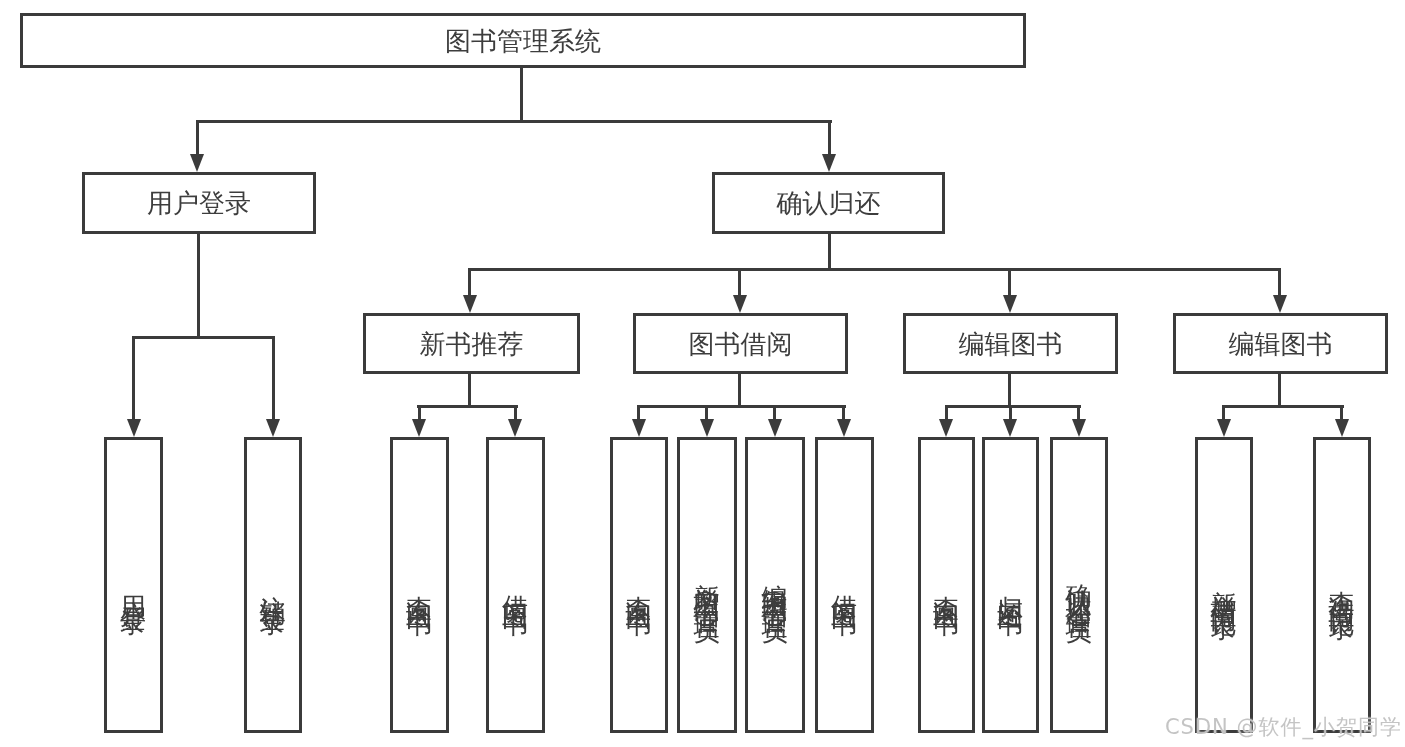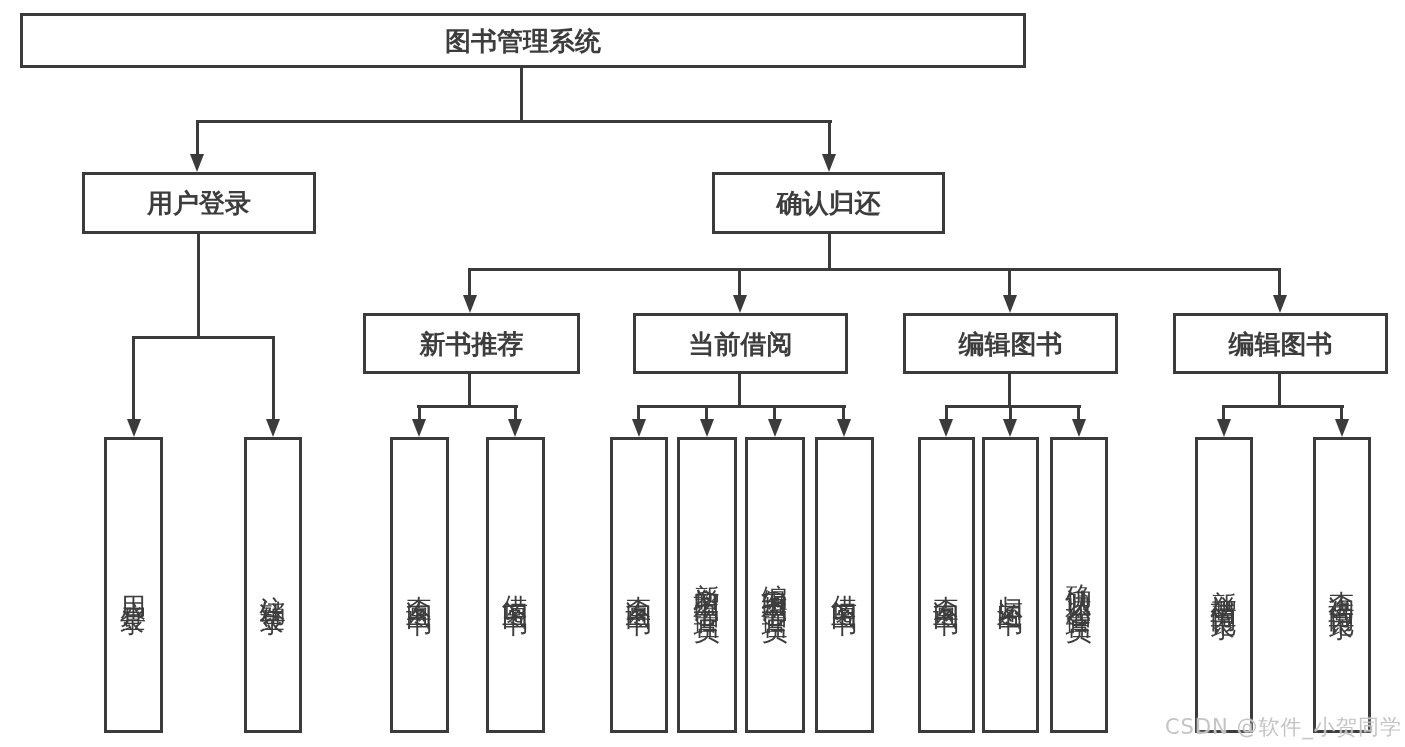--- a/index.html
+++ b/index.html
@@ -18,21 +18,21 @@
     position: absolute; width: 0; height: 0;
     border-left: 7px solid transparent;
     border-right: 7px solid transparent;
     border-top: 18px solid #3b3b3b;
   }
   
   .node {
     position: absolute; box-sizing: border-box;
     border: 3px solid #3b3b3b; background: #ffffff;
     display: flex; align-items: center; justify-content: center;
-    color: #3d3d3d; font-size: 26px; line-height: 1; white-space: nowrap; font-weight: bold;
+    color: #3d3d3d; font-size: 26px; line-height: 1; white-space: nowrap;
   }
   .leaf {
     position: absolute; box-sizing: border-box;
     top: 437px; height: 296px;
     border: 3px solid #3b3b3b; background: #ffffff;
     display: flex; align-items: center; justify-content: center;
   }
   .vtext {
     writing-mode: vertical-rl; text-orientation: mixed;
     color: #3d3d3d; font-size: 26px; letter-spacing: 5px;
@@ -117,21 +117,21 @@
     <span>用户登录</span>
   </div>
   <div class="node" style="left:712px;top:172px;width:233px;height:62px">
     <span>确认归还</span>
   </div>
 
   <div class="node" style="left:363px;top:313px;width:217px;height:61px">
     <span>新书推荐</span>
   </div>
   <div class="node" style="left:633px;top:313px;width:215px;height:61px">
-    <span>当前借阅</span>
+    <span>图书借阅</span>
   </div>
   <div class="node" style="left:903px;top:313px;width:215px;height:61px">
     <span>编辑图书</span>
   </div>
   <div class="node" style="left:1173px;top:313px;width:215px;height:61px">
     <span>编辑图书</span>
   </div>
 
   <div class="leaf" style="left:104px;width:59px">
     <span class="vtext">用户登录</span>

